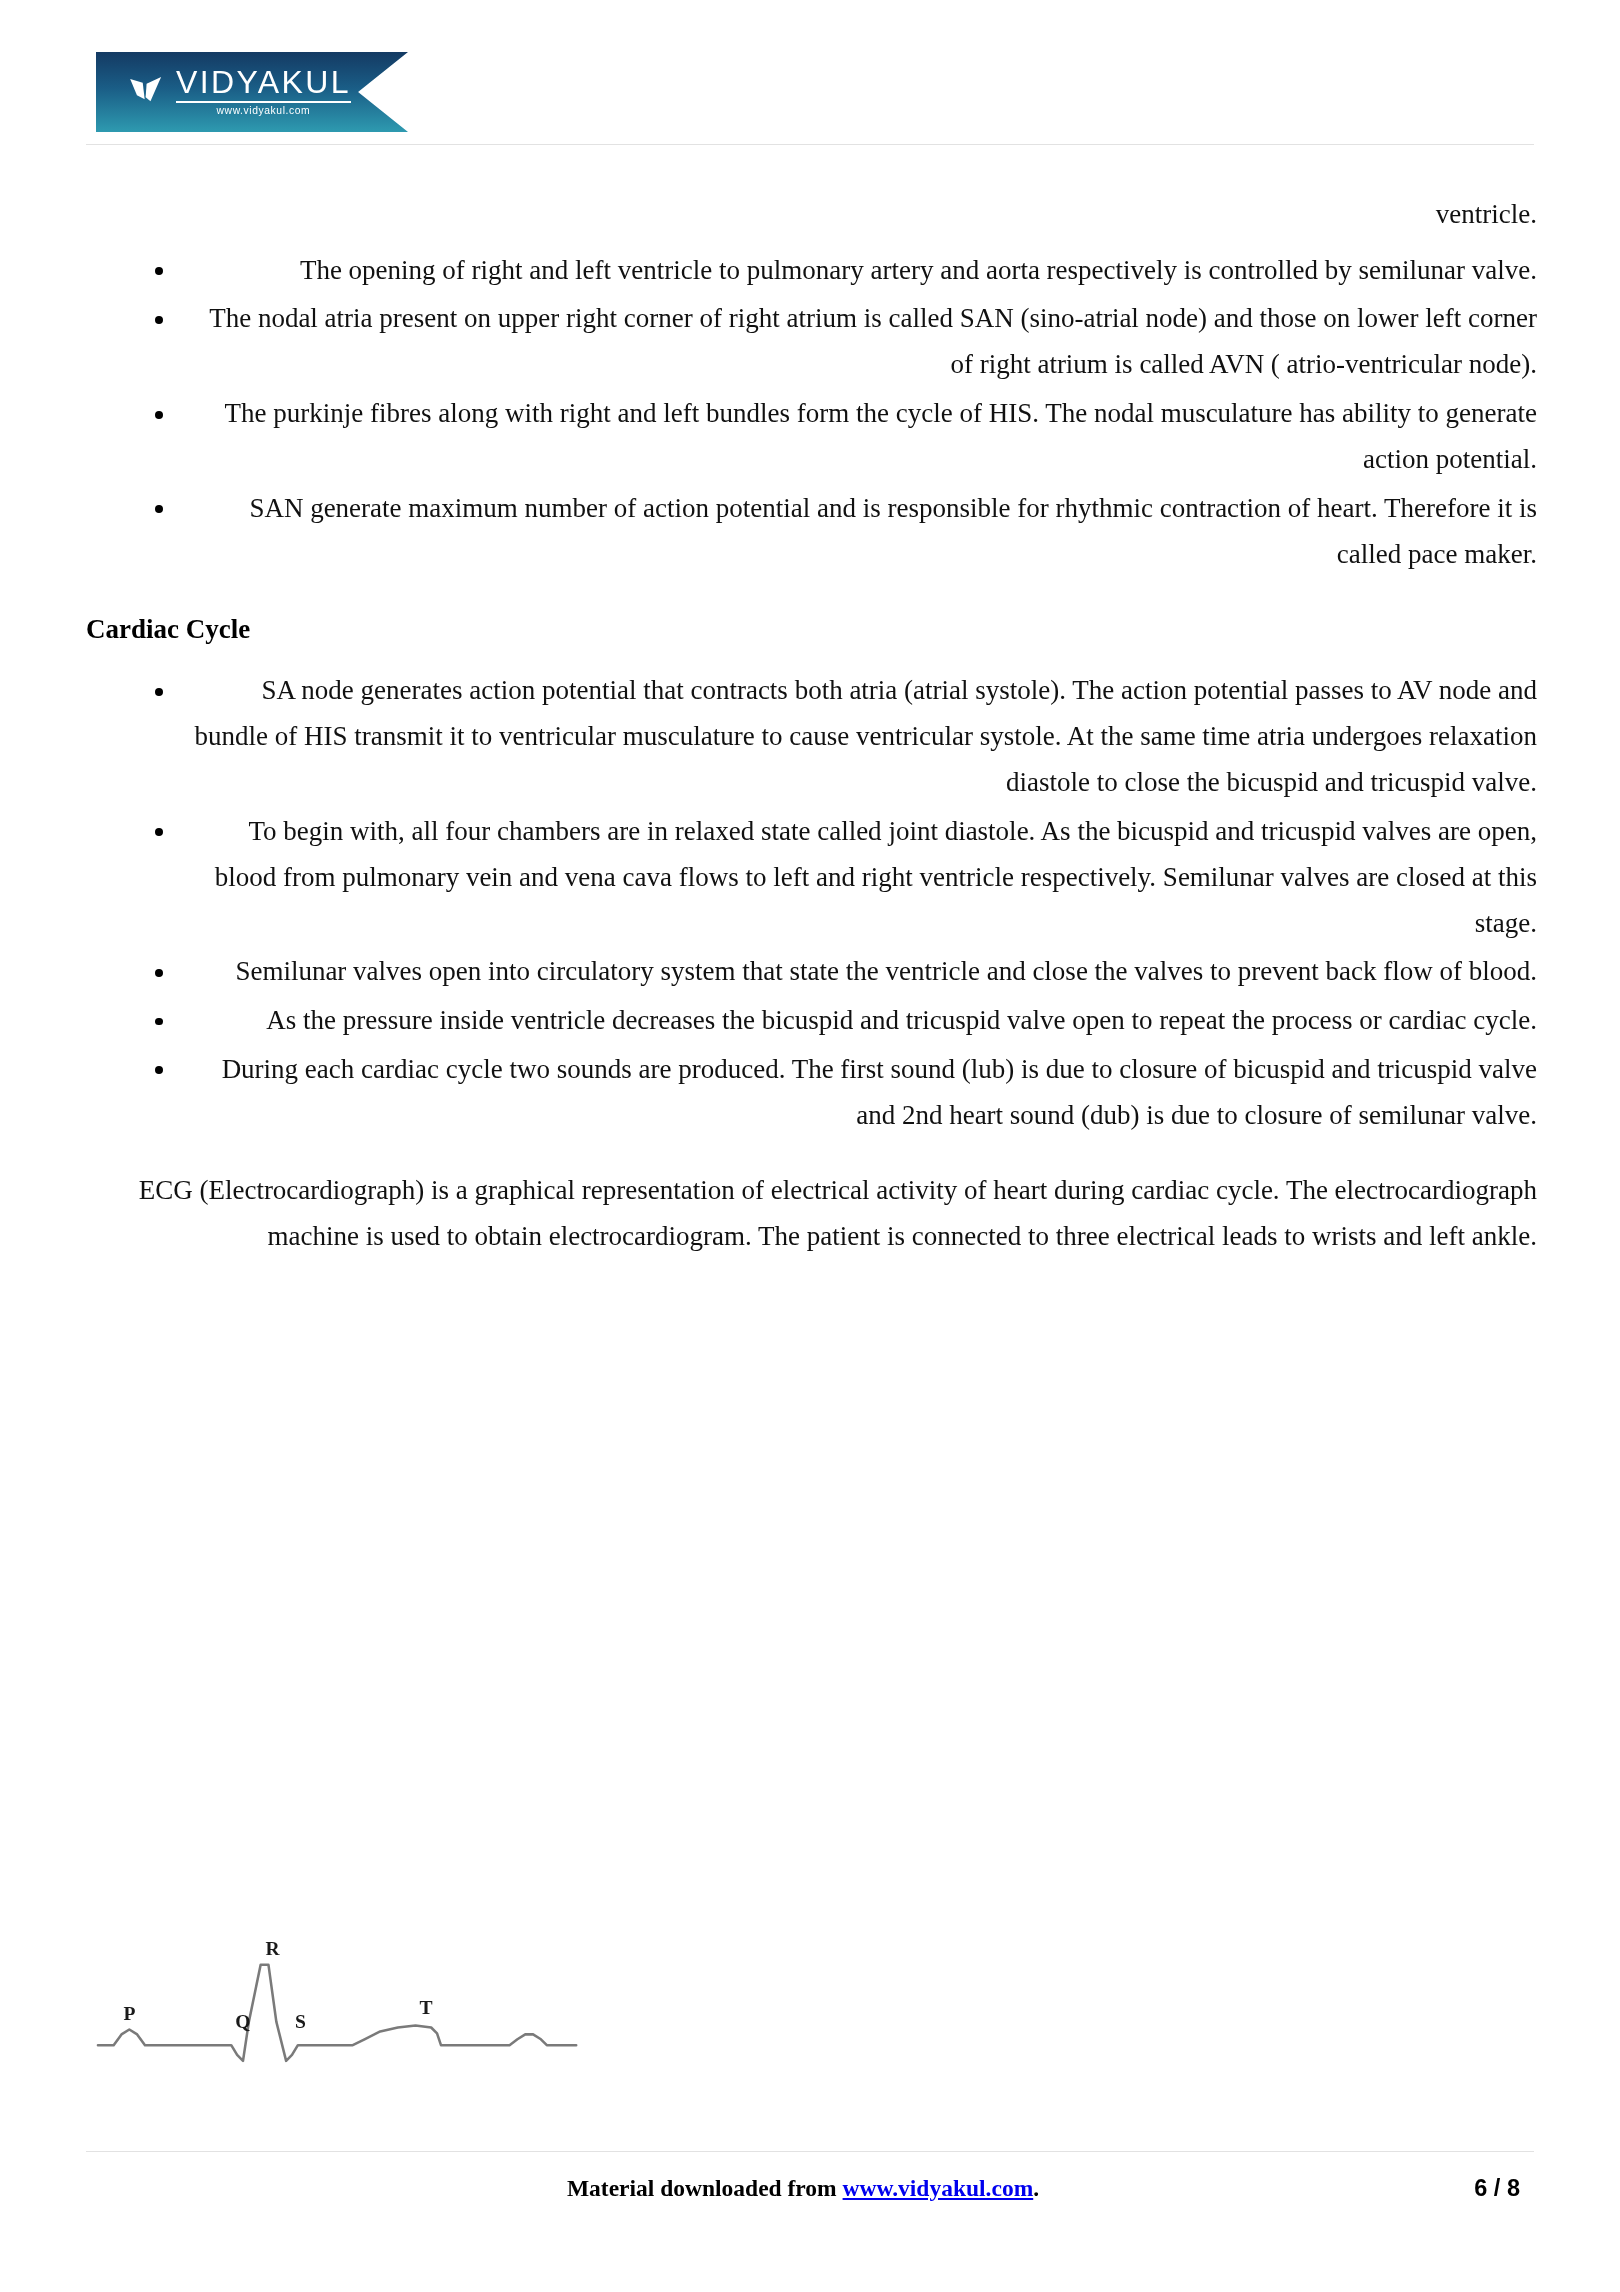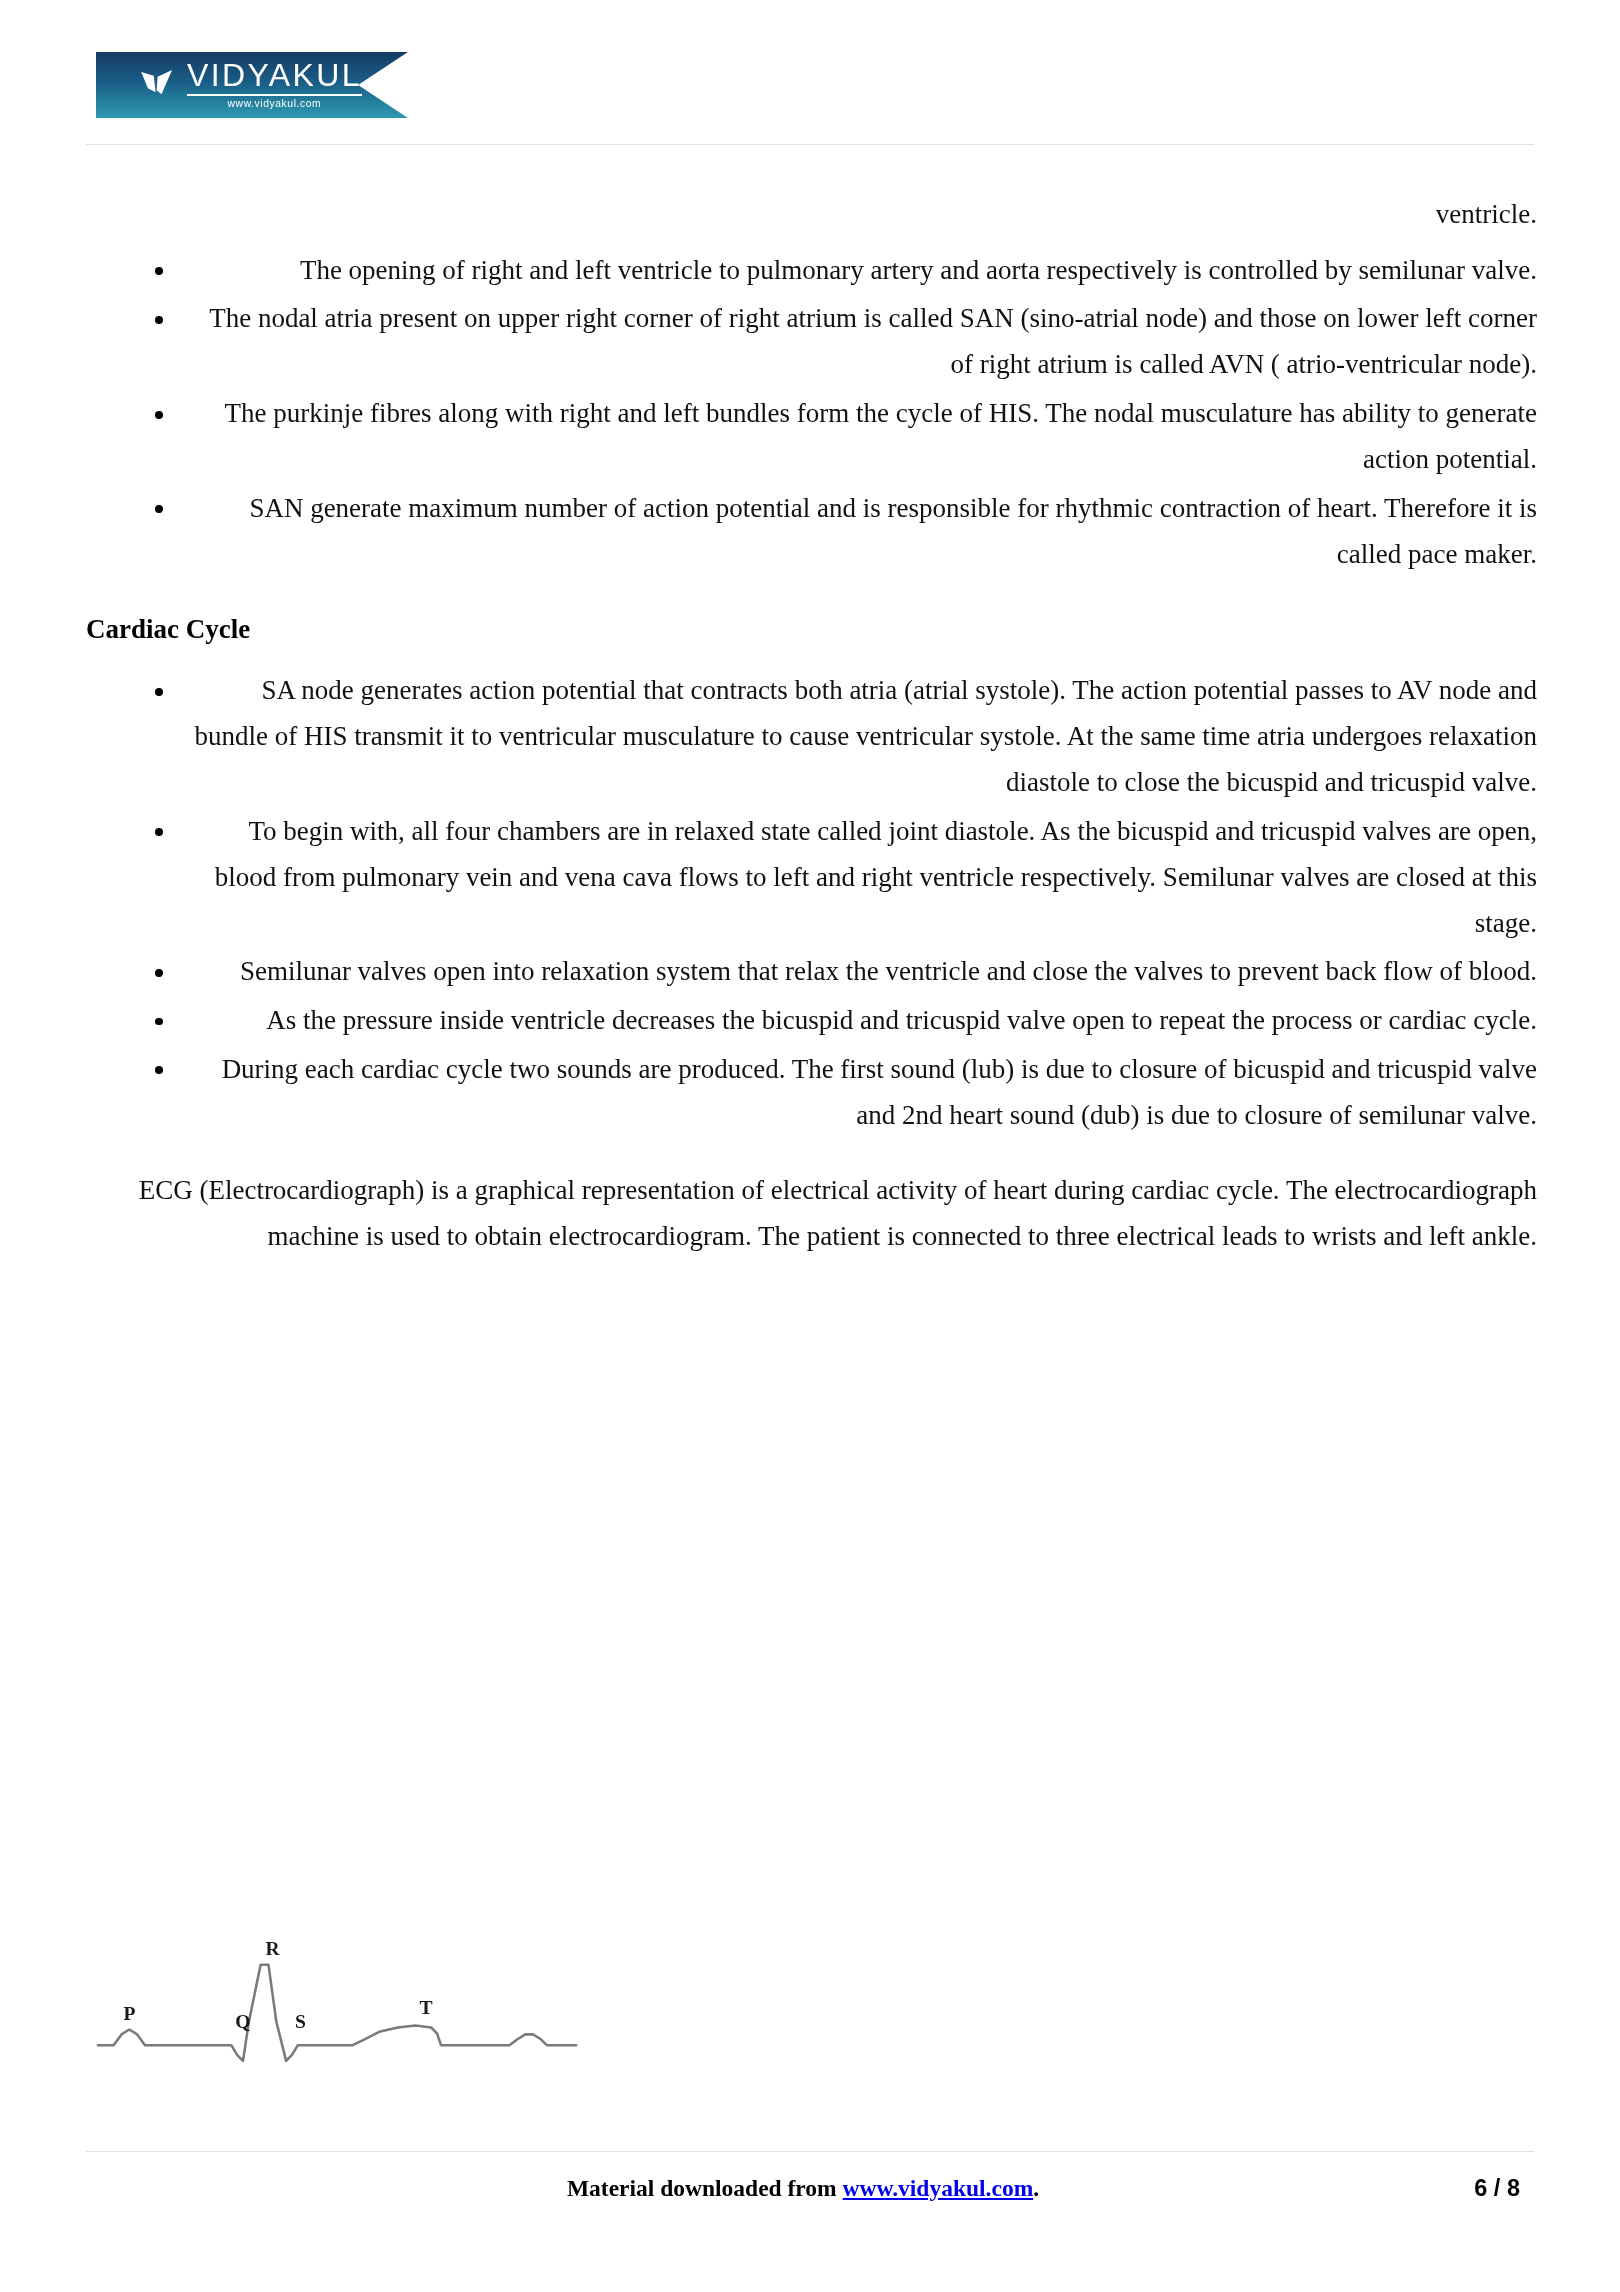--- a/index.html
+++ b/index.html
@@ -20,28 +20,28 @@
   
   .header {
     position: relative;
     height: 145px;
   }
   .logo-banner {
     position: absolute;
     left: 96px;
     top: 52px;
     width: 312px;
-    height: 66px;
+    height: 80px;
     background: linear-gradient(180deg, #143a63 0%, #1a5d86 45%, #2e9ab0 100%);
     -webkit-clip-path: polygon(0 0, 100% 0, 84% 50%, 100% 100%, 0 100%);
     clip-path: polygon(0 0, 100% 0, 84% 50%, 100% 100%, 0 100%);
     display: flex;
     align-items: center;
     justify-content: flex-start;
-    padding-left: 45px;
+    padding-left: 34px;
   }
   .logo-mark {
     width: 39px;
     height: 29px;
     flex: 0 0 auto;
     margin-right: 6.9px;
     margin-top: -3.9px;
   }
   .logo-textwrap {
     display: flex;
@@ -198,21 +198,21 @@
     <li><span>The nodal atria present on upper right corner of right atrium is called </span><b>SAN (sino-atrial node)</b><span> and those on lower left corner of right atrium is called </span><b>AVN ( atrio-ventricular node)</b><span>.</span></li>
     <li><span>The purkinje fibres along with right and left bundles form the </span><b>cycle of HIS</b><span>. The nodal musculature has ability to generate action potential.</span></li>
     <li><span>SAN generate maximum number of action potential and is responsible for rhythmic contraction of heart. Therefore it is called </span><b>pace maker</b><span>.</span></li>
   </ul>
 
   <div class="section-head">Cardiac Cycle</div>
 
   <ul class="bullets">
     <li><span>SA node generates action potential that contracts both atria (</span><b>atrial systole</b><span>). The action potential passes to AV node and bundle of HIS transmit it to ventricular musculature to cause </span><b>ventricular systole</b><span>. At the same time atria undergoes relaxation diastole to close the bicuspid and tricuspid valve.</span></li>
     <li><span>To begin with, all four chambers are in relaxed state called </span><b>joint diastole</b><span>. As the bicuspid and tricuspid valves are open, blood from pulmonary vein and vena cava flows to left and right ventricle respectively. Semilunar valves are closed at this stage.</span></li>
-    <li><span>Semilunar valves open into relaxation system that relax the ventricle and close the valves to prevent back flow of blood.</span></li>
+    <li><span>Semilunar valves open into circulatory system that state the ventricle and close the valves to prevent back flow of blood.</span></li>
     <li><span>As the pressure inside ventricle decreases the bicuspid and tricuspid valve open to repeat the process or cardiac cycle.</span></li>
     <li><span>During each cardiac cycle two sounds are produced. The first sound (lub) is due to closure of bicuspid and tricuspid valve and 2nd heart sound (dub) is due to closure of semilunar valve.</span></li>
   </ul>
 
   <p class="para"><b>ECG (Electrocardiograph)</b><span> is a graphical representation of electrical activity of heart during cardiac cycle. The electrocardiograph machine is used to obtain electrocardiogram. The patient is connected to three electrical leads to wrists and left ankle.</span></p>
 </div>
 
 <div class="ecg-figure">
   <svg viewBox="0 0 520 200" width="510" height="196">
     <polyline id="ecg-trace" fill="none" stroke="#7a7a7a" stroke-width="2.6" stroke-linejoin="round" stroke-linecap="round" points="12,142 28,142 36,131 44,126 52,131 60,142 148,142 154,152 160,158 166,118 178,60 186,60 194,118 204,158 210,152 216,142 272,142 284,136 300,128 318,124 336,122 352,124 358,130 362,142 432,142 440,136 448,131 456,131 464,136 470,142 500,142"></polyline>

